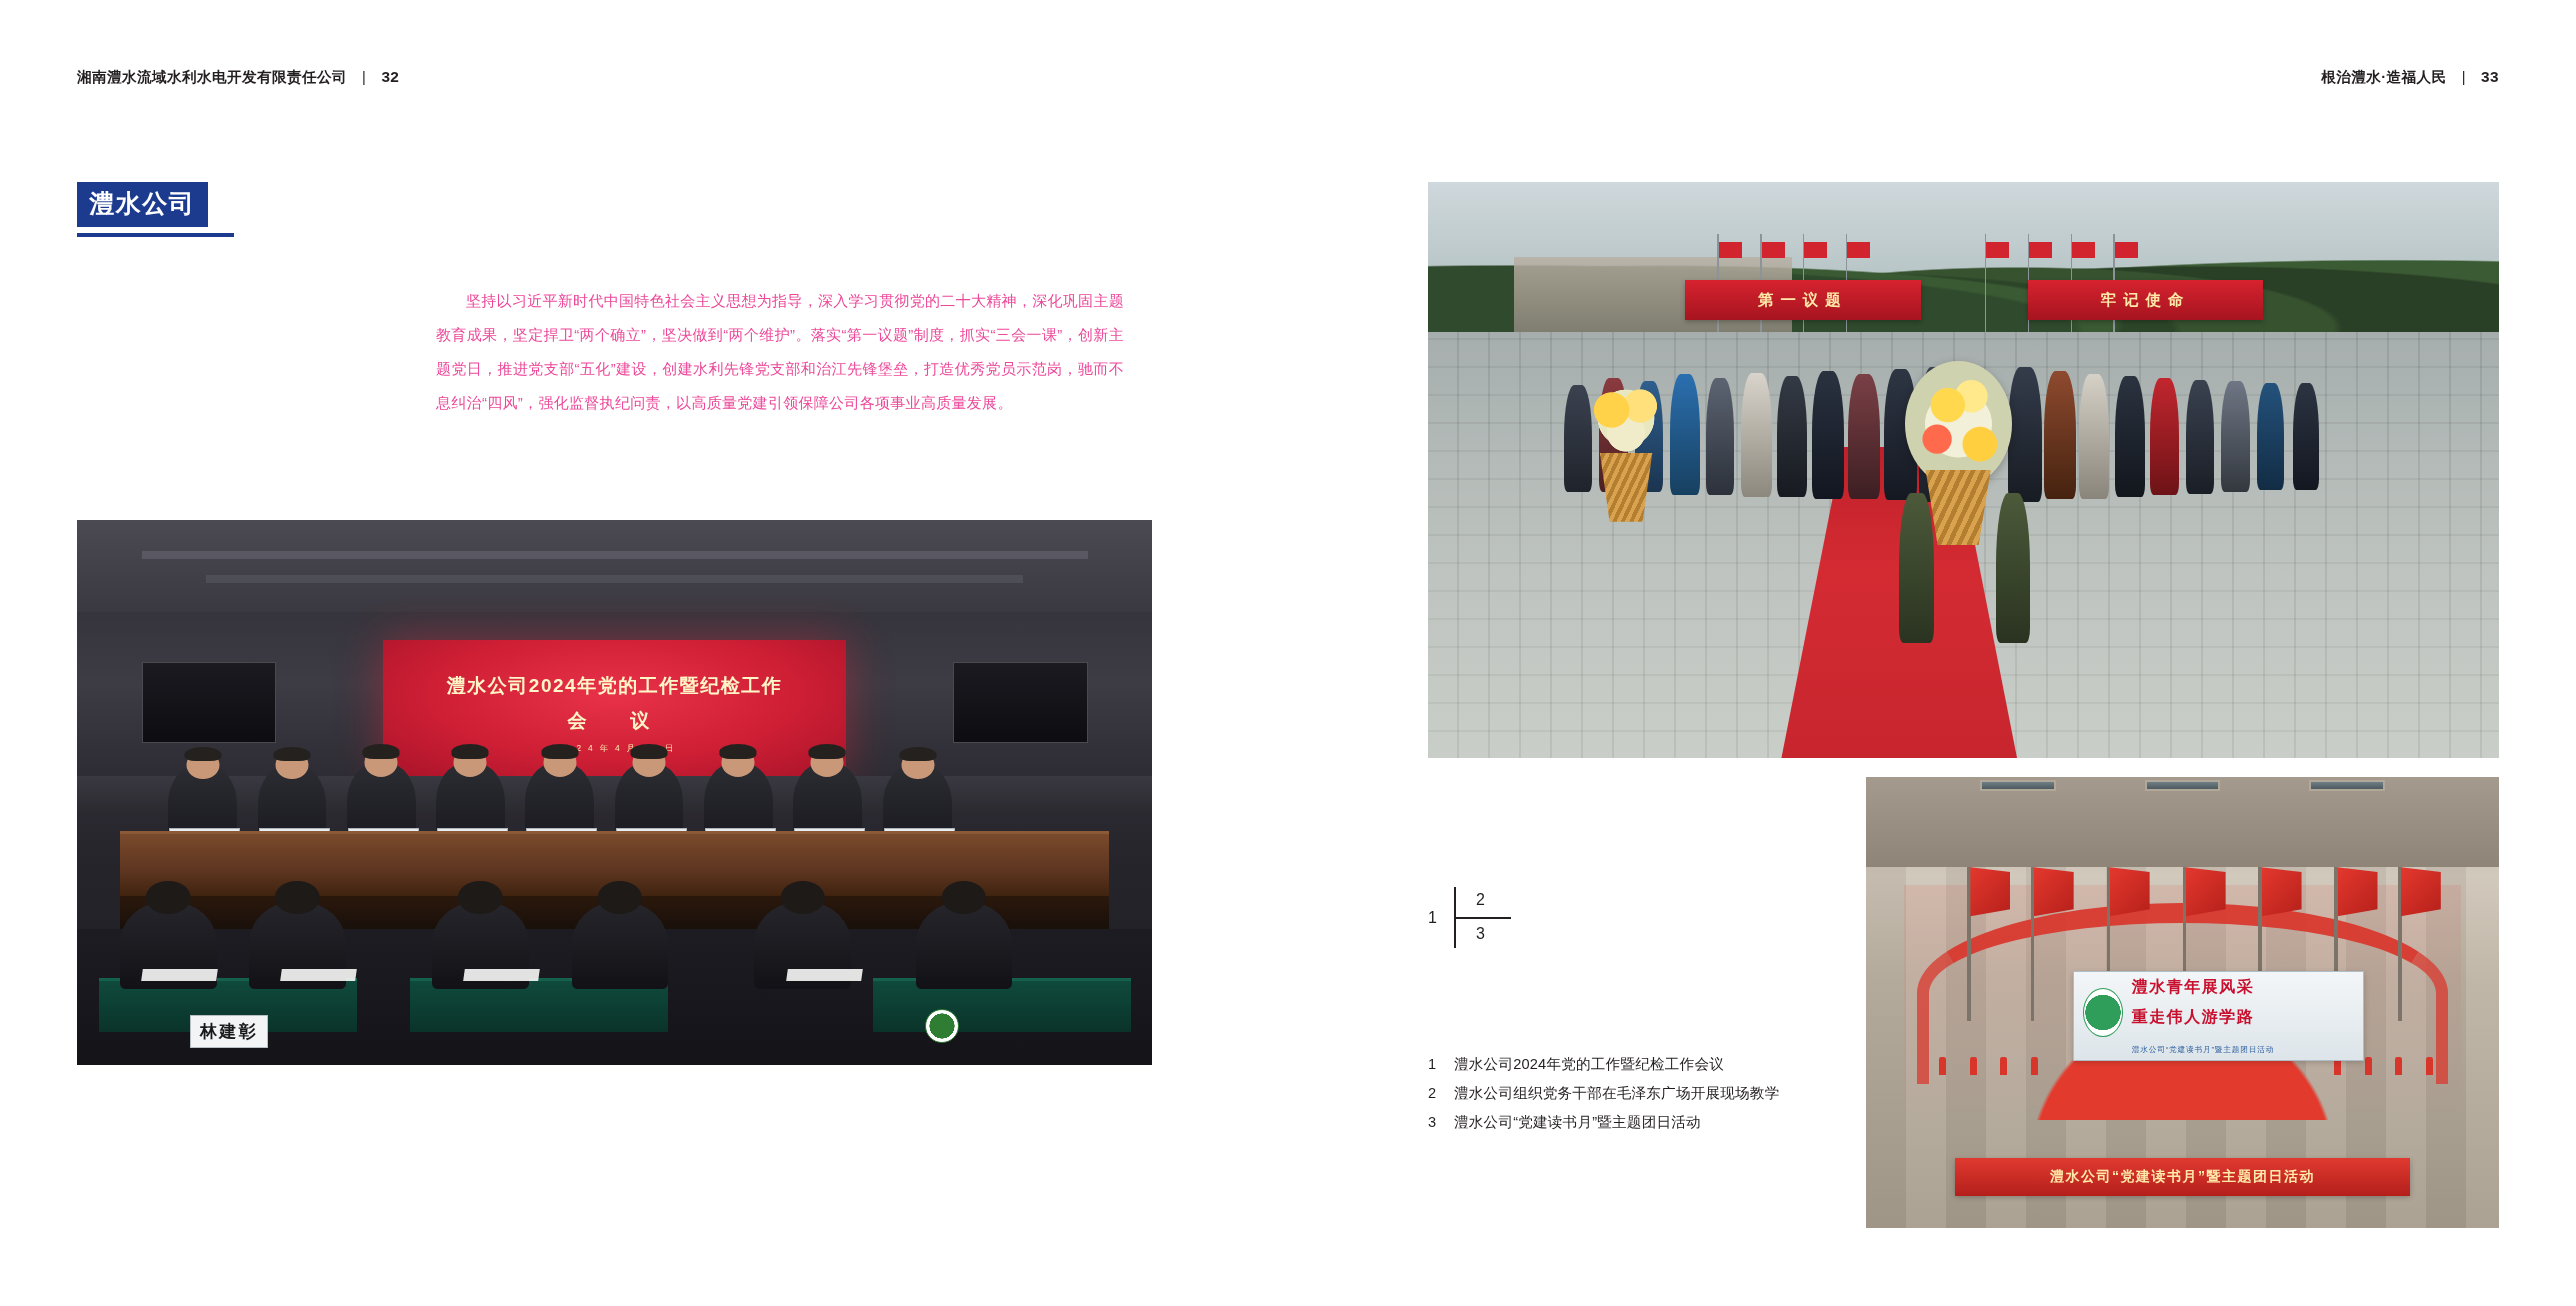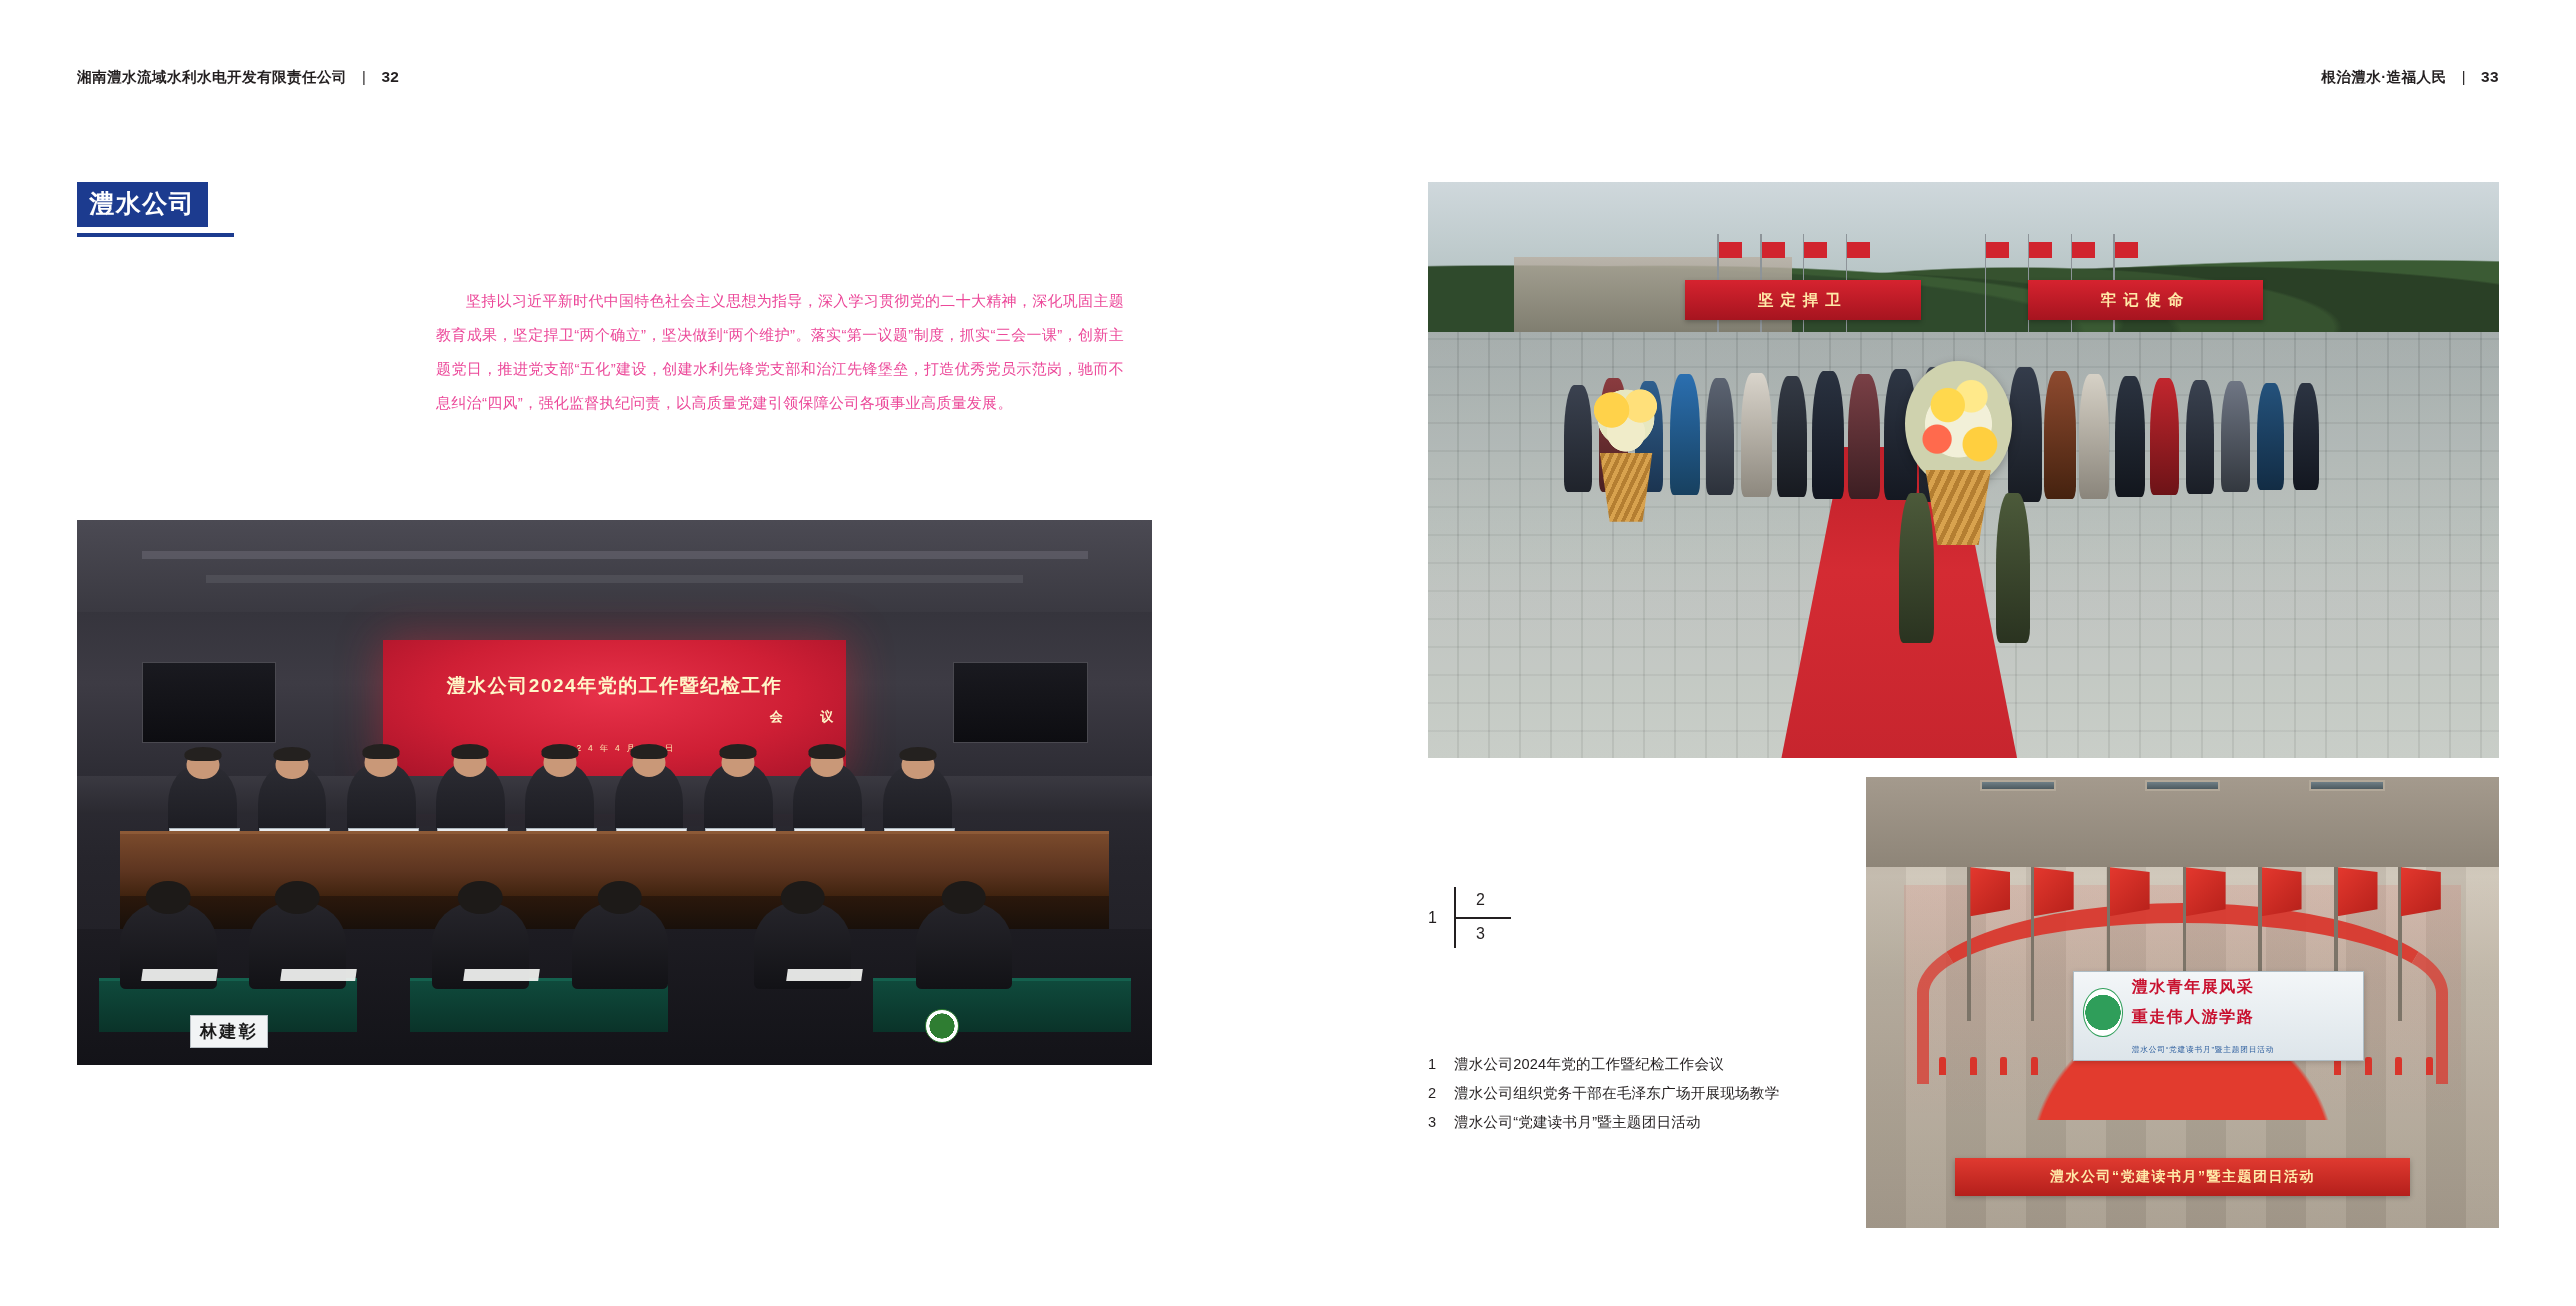--- a/index.html
+++ b/index.html
@@ -103,21 +103,21 @@
     background: radial-gradient(ellipse at 50% 40%, #e8324a 0%, #cf1f35 55%, #a81329 100%);
     box-shadow: 0 0 46px rgba(220,40,60,.45);
   }
   .p1-screen .t1 {
     position: absolute; left: 0; right: 0; top: 24%;
     text-align: center; color: #fff6c8; font-size: 19px; font-weight: bold;
     letter-spacing: 1.5px;
   }
   .p1-screen .t2 {
     position: absolute; left: 0; right: 0; top: 50%;
-    text-align: right; color: #fff6c8; font-size: 13px; font-weight: bold;
+    text-align: center; color: #fff6c8; font-size: 19px; font-weight: bold;
     letter-spacing: 12.3px;
   }
   .p1-screen .t3 {
     position: absolute; left: 0; right: 0; top: 76%;
     text-align: center; color: #ffe9b0; font-size: 8.4px; letter-spacing: 2.3px;
   }
   .p1-side-screen {
     position: absolute; top: 26%; width: 12.5%; height: 15%;
     background: linear-gradient(180deg,#1a1a20,#0d0d11);
     border: 1.5px solid #4a4950;
@@ -527,21 +527,21 @@
     <span class="p2-flag" style="left:2%;"></span>
     <span class="p2-flag" style="left:10%;"></span>
     <span class="p2-flag" style="left:18%;"></span>
     <span class="p2-flag" style="left:26%;"></span>
     <span class="p2-flag" style="left:52%;"></span>
     <span class="p2-flag" style="left:60%;"></span>
     <span class="p2-flag" style="left:68%;"></span>
     <span class="p2-flag" style="left:76%;"></span>
   </div>
 
-  <div class="p2-banner b1">坚定捍卫</div>
+  <div class="p2-banner b1">第一议题</div>
   <div class="p2-banner b2">牢记使命</div>
 
   <div class="p2-ground"></div>
   <div class="p2-carpet"></div>
 
   <div class="p2-crowd">
     <span class="p2-person" style="left:2%;  top:24%; width:3.2%; height:62%; background:linear-gradient(180deg,#3b4250,#1f232b);"></span>
     <span class="p2-person" style="left:6%;  top:20%; width:3.2%; height:66%; background:linear-gradient(180deg,#8a3b3f,#4a2022);"></span>
     <span class="p2-person" style="left:10%; top:22%; width:3.2%; height:64%; background:linear-gradient(180deg,#2f5f8e,#1b3450);"></span>
     <span class="p2-person" style="left:14%; top:18%; width:3.4%; height:70%; background:linear-gradient(180deg,#2b6fb0,#17405f);"></span>

